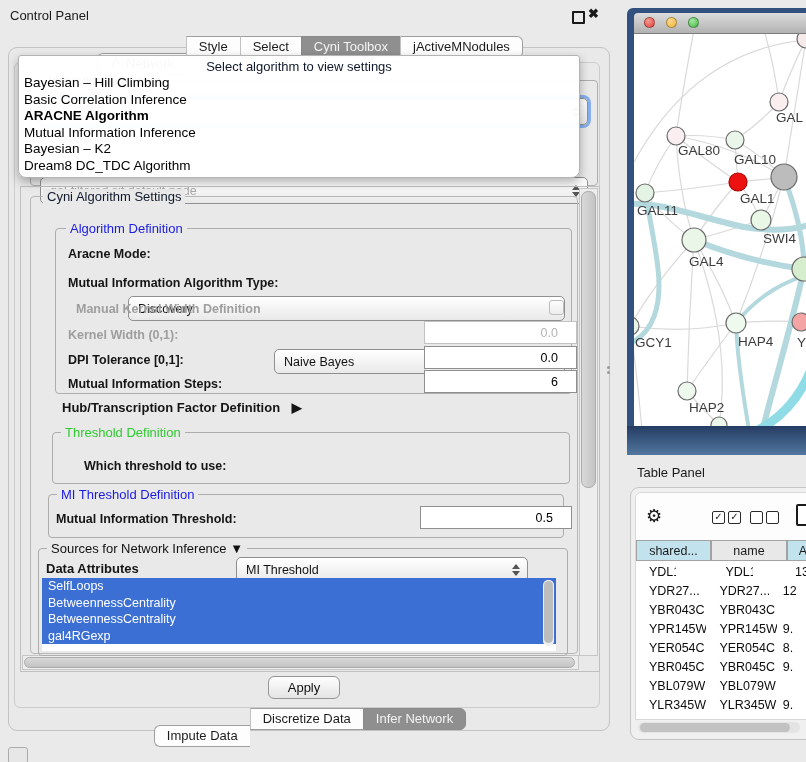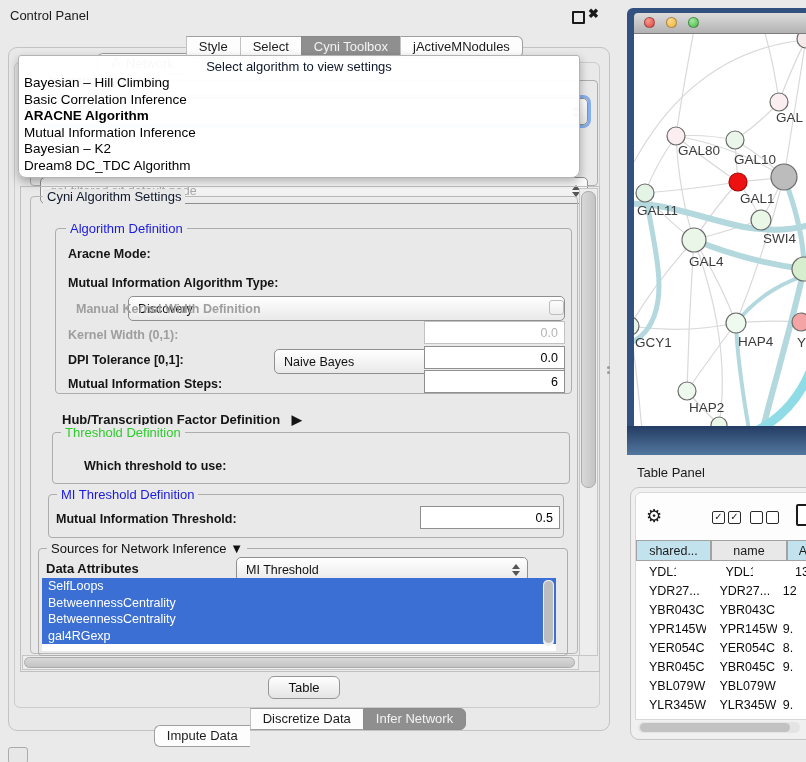--- a/index.html
+++ b/index.html
@@ -34,21 +34,21 @@
   .combo{display:flex;align-items:center;background:linear-gradient(#ffffff,#e9e9e9);
          border:1px solid #8f8f8f;border-radius:5px;font-size:12.5px;color:#111;
          padding-left:9px;position:relative;}
   .combo .spin{position:absolute;right:7px;top:50%;margin-top:-7px;width:8px;height:14px;}
   .combo .spin:before,.combo .spin:after{content:"";position:absolute;left:0;border-left:4px solid transparent;border-right:4px solid transparent;}
   .combo .spin:before{top:1px;border-bottom:5px solid #555;}
   .combo .spin:after{bottom:1px;border-top:5px solid #555;}
   .combo.focusring{box-shadow:0 0 0 3px rgba(110,160,235,0.8);}
   .combo.dim{color:#a8a8a8;}
   .tfield{background:#fff;border:1px solid #8f8f8f;font-size:12.5px;color:#000;
-          display:flex;align-items:center;justify-content:flex-end;padding-right:6px;}
+          display:flex;align-items:center;justify-content:flex-end;padding-right:18px;}
   .tfield.dis{color:#b4b4b4;border-color:#c2c2c2;}
   .blabel{font-size:12.5px;font-weight:bold;color:#151515;white-space:nowrap;}
   .blabel.dis{color:#9e9e9e;}
   .checkbox{width:13px;height:13px;border:1px solid #bdbdbd;border-radius:3px;background:linear-gradient(#fdfdfd,#ededed);}
   
   .sb-track-v{background:#ededed;border:1px solid #c6c6c6;}
   .sb-thumb{background:linear-gradient(90deg,#d8d8d8,#c4c4c4);border:1px solid #ababab;border-radius:7px;}
   .sb-track-h{background:#ededed;border:1px solid #c6c6c6;}
   .sb-thumb-h{background:linear-gradient(#d9d9d9,#c3c3c3);border:1px solid #ababab;border-radius:6px;}
   
@@ -168,21 +168,21 @@
 </div>
 <div class="abs blabel dis" style="left:76px;top:302px;text-align:center;">Manual Kernel Width Definition</div>
 <div class="abs checkbox" style="left:549px;top:300px;"></div>
 <div class="abs blabel dis" style="left:68px;top:328px;">Kernel Width (0,1):</div>
 <div class="abs tfield dis" style="left:424px;top:321px;width:133px;height:21px;">0.0</div>
 <div class="abs blabel" style="left:68px;top:353px;">DPI Tolerance [0,1]:</div>
 <div class="abs tfield" style="left:424px;top:346px;width:133px;height:21px;">0.0</div>
 <div class="abs blabel" style="left:68px;top:377px;">Mutual Information Steps:</div>
 <div class="abs tfield" style="left:424px;top:370px;width:133px;height:21px;">6</div>
 
-<div class="abs blabel" style="left:62px;top:400px;font-size:13px;margin-top:12px;">
+<div class="abs blabel" style="left:62px;top:400px;font-size:13px;">
   <span>Hub/Transcription Factor Definition</span>
   <span style="margin-left:8px;">▶</span>
 </div>
 
 <div class="abs grp" style="left:52px;top:432px;width:516px;height:50px;">
   <span class="grp-legend" style="left:8px;color:#2ecc2e;">Threshold Definition</span>
 </div>
 <div class="abs blabel" style="left:84px;top:459px;">Which threshold to use:</div>
 <div class="abs combo" style="left:236px;top:453px;width:281px;height:23px;">
   <span>MI Threshold</span>
@@ -206,21 +206,21 @@
     <div class="attr-item" style="background: rgb(59, 111, 211);">SelfLoops</div>
     <div class="attr-item" style="background: rgb(59, 111, 211);">BetweennessCentrality</div>
     <div class="attr-item" style="background: rgb(59, 111, 211);">BetweennessCentrality</div>
     <div class="attr-item" style="background: rgb(59, 111, 211);">gal4RGexp</div>
   </div>
 <div class="abs" style="left:543px;top:580px;width:11px;height:66px;background:#efefef;border-radius:5px;">
   <div style="position:absolute;left:1px;top:1px;width:9px;height:62px;background:#bdbdbd;border-radius:5px;"></div>
 </div>
 
 <div class="abs btn" style="left:268px;top:676px;width:70px;height:21px;">
-  <span>Table</span>
+  <span>Apply</span>
 </div>
 <div class="abs bottombar" id="bottom-tabs">
     <div class="tab">
       <span>Impute Data</span>
     </div>
     <div class="tab">
       <span>Discretize Data</span>
     </div>
     <div class="tab sel">
       <span>Infer Network</span>

